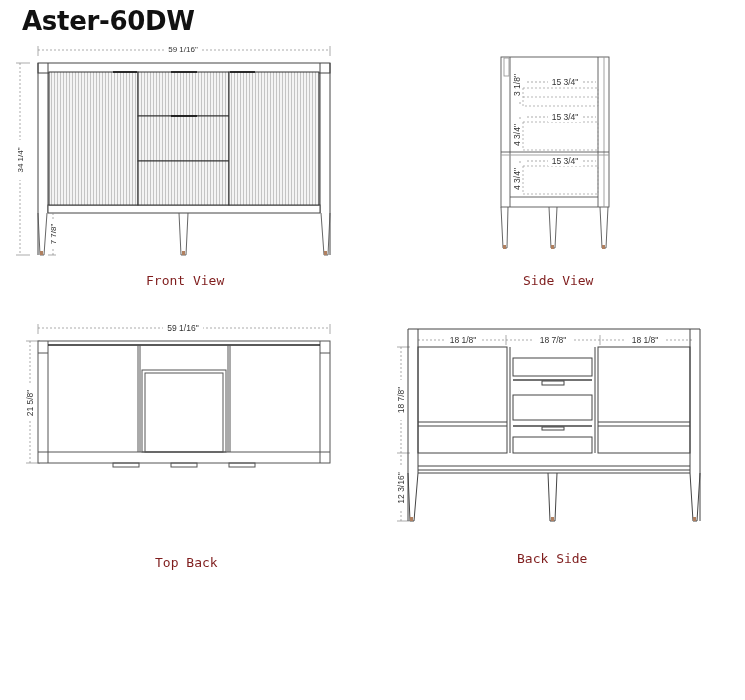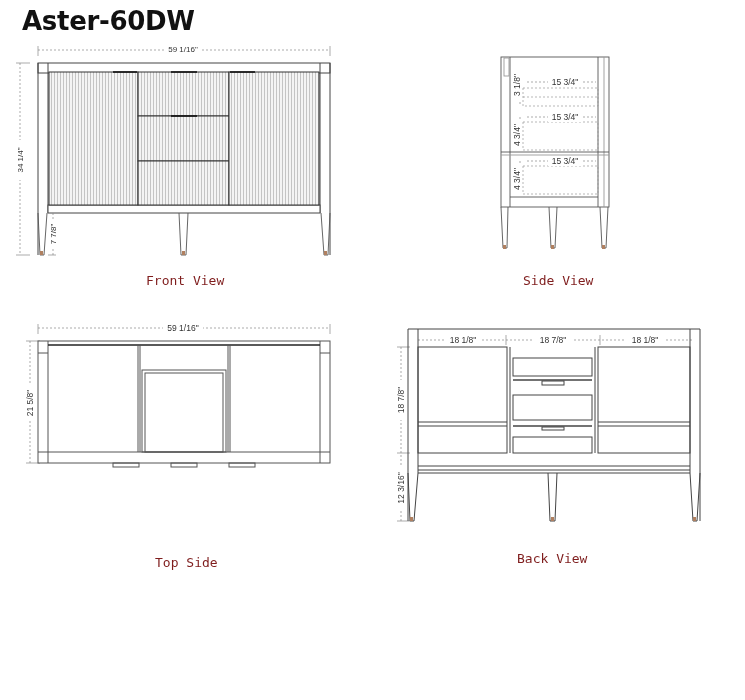--- a/index.html
+++ b/index.html
@@ -220,14 +220,14 @@
     <g fill="#b08060">
       <rect x="410" y="517" width="3" height="4"></rect>
       <rect x="551" y="517" width="3" height="4"></rect>
       <rect x="693" y="517" width="3" height="4"></rect>
     </g>
   </g>
 </svg>
 
 <div class="view-label" style="left:146px; top:273px;">Front View</div>
 <div class="view-label" style="left:523px; top:273px;">Side View</div>
-<div class="view-label" style="left:155px; top:555px;">Top Side</div>
-<div class="view-label" style="left:517px; top:551px;">Back View</div>
+<div class="view-label" style="left:155px; top:555px;">Top Back</div>
+<div class="view-label" style="left:517px; top:551px;">Back Side</div>
 
 </body></html>

